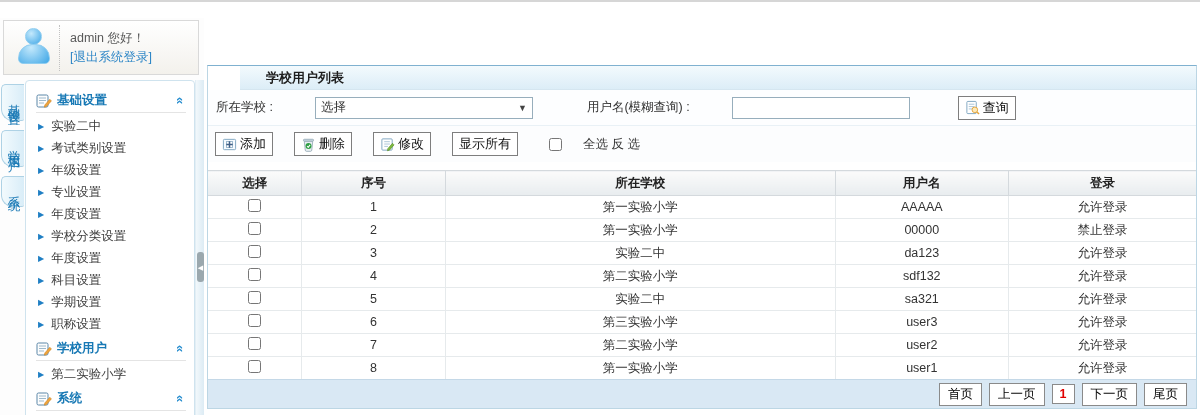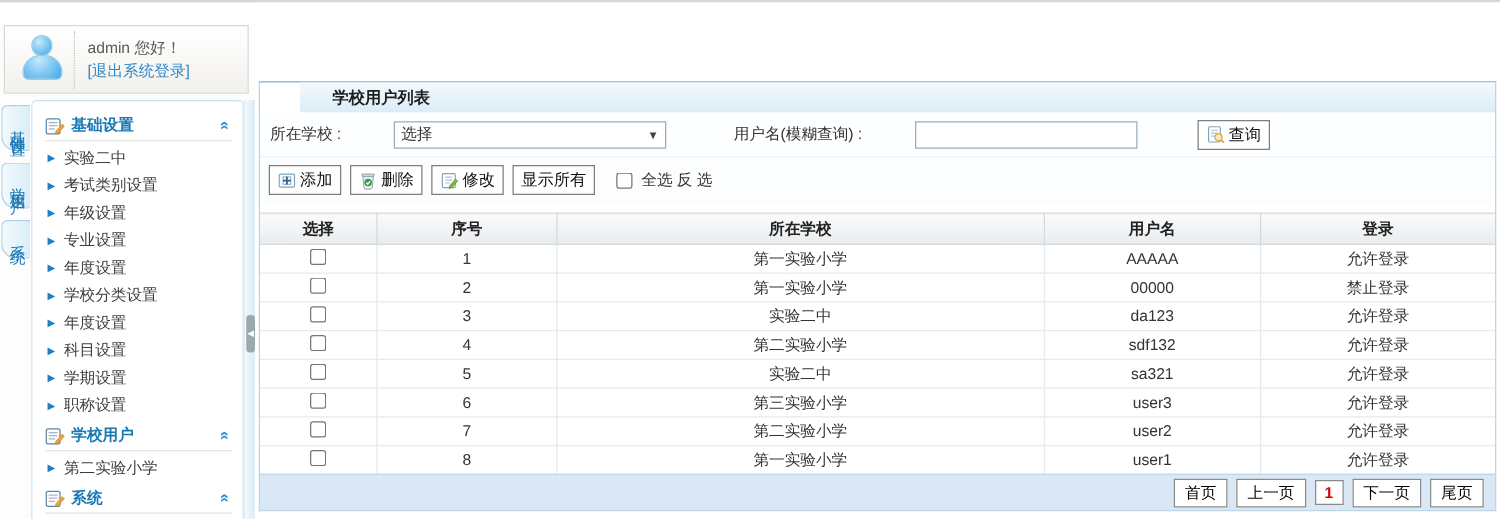--- a/index.html
+++ b/index.html
@@ -68,21 +68,21 @@
   .lbl { color:#333; margin-right:4px; }
   .fake-select { width:218px; height:22px; border:1px solid #97aebc; background:#fff;
     display:flex; align-items:center; justify-content:space-between; padding:0 5px; cursor:pointer; margin-right:16px; }
   .caret { font-size:9px; color:#444; }
   .txt { width:178px; height:22px; border:1px solid #97aebc; margin-right:10px; padding:0 4px;
     font-family:inherit; font-size:12.5px; }
   .btn { display:inline-flex; align-items:center; gap:3px; height:24px; padding:0 6px;
     background:#fff; border:1px solid #7e7e7e; font-family:inherit; font-size:13px; color:#111; cursor:pointer; }
   .btn svg { width:15px; height:15px; display:block; }
 
-  .toolbar { height:36px; display:flex; align-items:center; gap:7px; padding:0 7px; background:#fcfdfe; }
+  .toolbar { height:36px; display:flex; align-items:center; gap:21px; padding:0 7px; background:#fcfdfe; }
   .cb { margin-left:10px; }
   .selall { color:#333; }
 
   table.grid { width:100%; border-collapse:collapse; margin-top:8px; table-layout:fixed; }
   .grid th { height:25px; background:linear-gradient(#fbfbfb,#e8ecef); border:1px solid #d4d9dd;
     border-left:none; font-weight:bold; color:#222; font-size:12.5px; }
   .grid th:last-child, .grid td:last-child { border-right:none; }
   .grid td { height:23px; text-align:center; border:1px solid #e6eaec; border-left:none; color:#333; background:#fff; }
   .c0{width:9.5%} .c1{width:14.5%} .c2{width:39.5%} .c3{width:17.5%} .c4{width:19%}
   .status-allow { color:#1d9b1d; }

